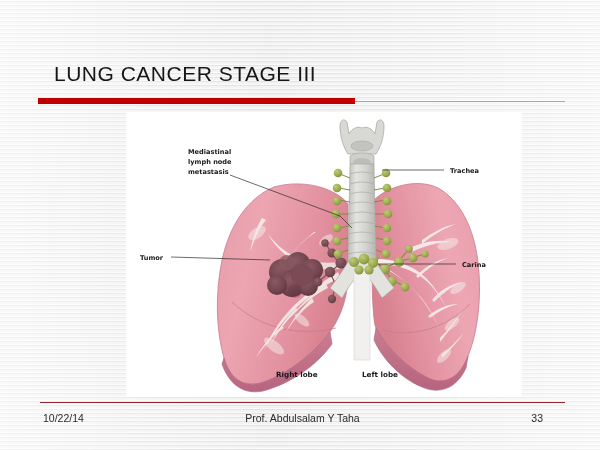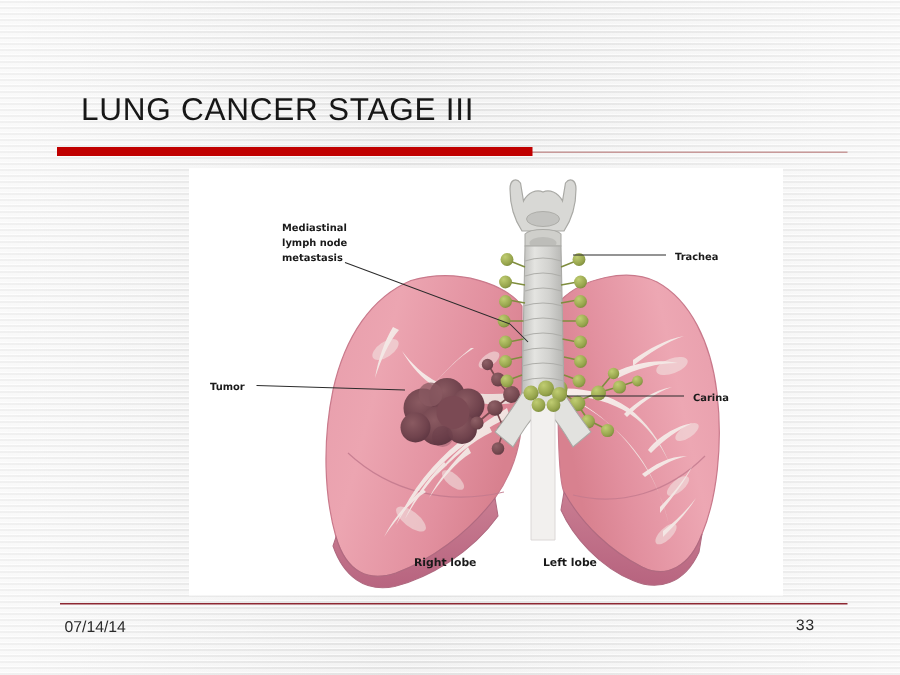--- a/index.html
+++ b/index.html
@@ -132,21 +132,20 @@
     right: 0;
     top: 2px;
     text-align: center;
     white-space: nowrap;
   }
   .footer-page {
     position: absolute;
     right: 22px;
     top: 2px;
     white-space: nowrap;
-    font-family: Liberation Mono, monospace;
   }
 </style>
 </head>
 <body>
 
 <div class="slide">
 
   <div class="title">LUNG CANCER STAGE III</div>
   <div class="title-rule-thin"></div>
   <div class="title-rule-thick"></div>
@@ -371,17 +370,18 @@
       <text class="fig-label" x="14" y="148" text-anchor="start">Tumor</text>
       <text class="fig-label" x="324" y="61" text-anchor="start">Trachea</text>
       <text class="fig-label" x="336" y="155" text-anchor="start">Carina</text>
       <text class="fig-label-lobe" x="150" y="265" text-anchor="start">Right lobe</text>
       <text class="fig-label-lobe" x="236" y="265" text-anchor="start">Left lobe</text>
     </svg>
   </div>
 
   <div class="footer-rule"></div>
   <div class="footer">
-    <span class="footer-date">07/14/14</span>
+    <span class="footer-date">10/22/14</span>
+    <span class="footer-author">Prof. Abdulsalam Y Taha</span>
     <span class="footer-page">33</span>
   </div>
 
 </div>
 
 </body></html>

